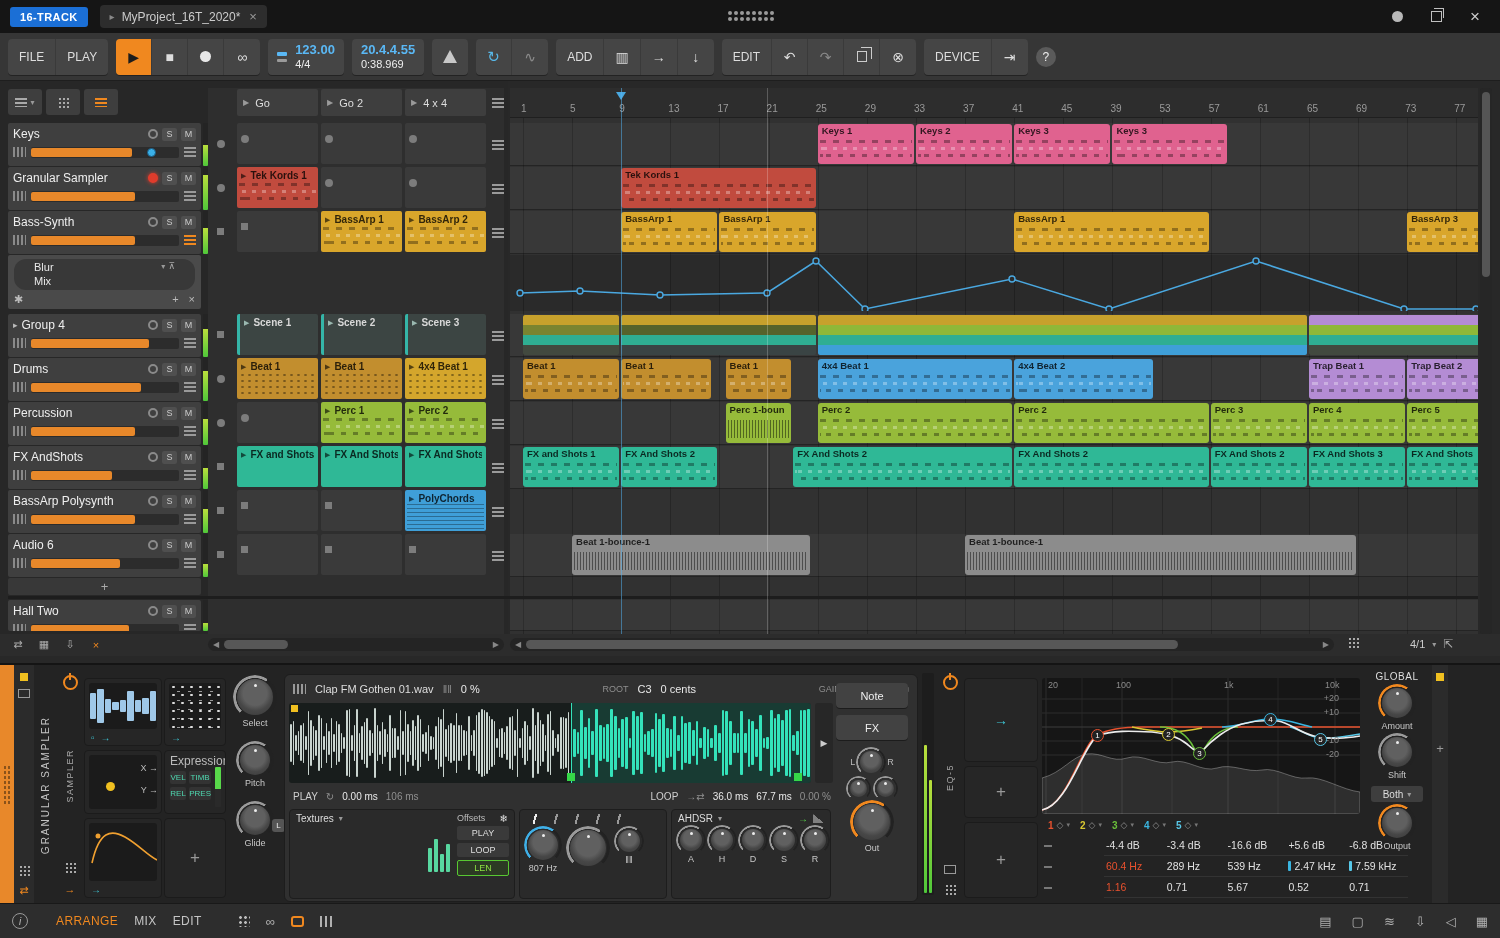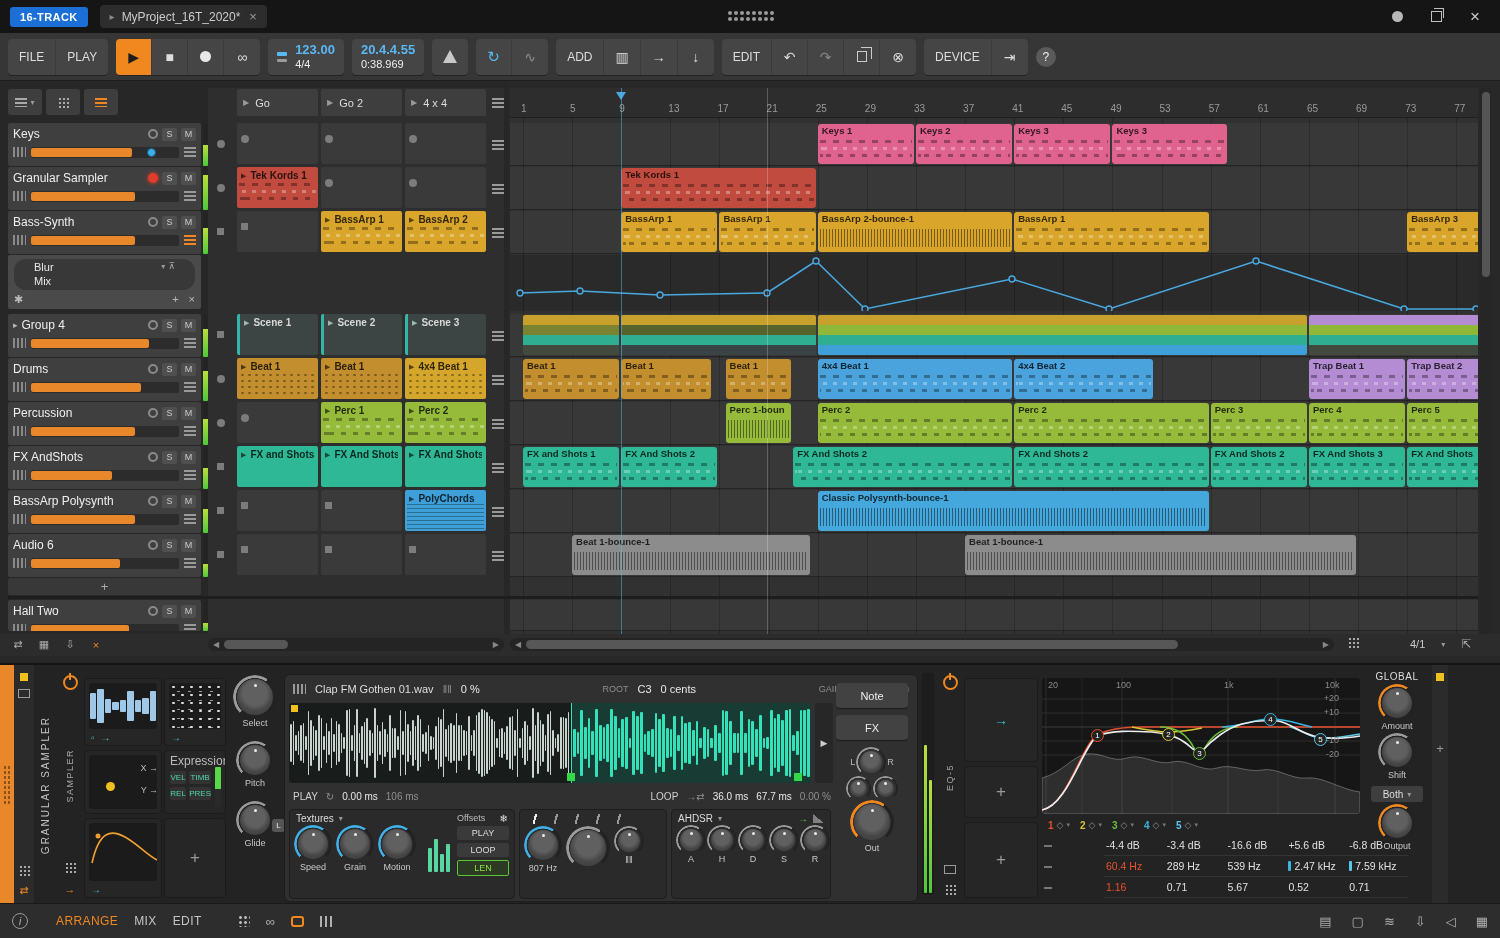--- a/index.html
+++ b/index.html
@@ -114,21 +114,21 @@
 .hr2{position:absolute;left:8px;top:596px;width:1470px;height:3px;background:#1d1d1d}
 .vscroll{position:absolute;left:1480px;top:88px;width:12px;height:546px;background:#262626;border-radius:3px}
 .vthumb{position:absolute;left:2px;top:4px;width:8px;height:185px;background:#555;border-radius:4px}
 
 .scrollrow{position:absolute;left:0;top:634px;width:100%;height:22px;background:#2c2c2c}
 .srbtns{position:absolute;left:8px;top:3px;display:flex;gap:6px}
 .srbtn{width:20px;height:15px;display:flex;align-items:center;justify-content:center;color:#aaa;font-size:11px}
 .hscroll{position:absolute;top:4px;height:13px;background:#242424;border-radius:7px}
 .hthumb{position:absolute;top:2px;height:9px;background:#575757;border-radius:5px}
 .sarrow{position:absolute;top:2px;color:#888;font-size:8px}
-.zoomsel{position:absolute;top:3px;display:flex;align-items:center;gap:16px;color:#ccc;font-size:11px}
+.zoomsel{position:absolute;top:3px;display:flex;align-items:center;gap:7px;color:#ccc;font-size:11px}
 
 .devpanel{position:absolute;left:0;top:663px;width:100%;height:240px;background:#232323;border-top:2px solid #141414}
 .spine{position:absolute;left:0;top:0;width:14px;height:240px;background:#e8882a}
 .spine::after{content:"";position:absolute;left:3px;top:100px;width:8px;height:40px;background:radial-gradient(rgba(0,0,0,.4) 1px,transparent 1.4px);background-size:4px 5px}
 .iconcol{position:absolute;left:14px;top:0;width:20px;height:240px;background:#2b2b2b;display:flex;flex-direction:column;align-items:center;padding:8px 0;gap:8px}
 .sqy{width:8px;height:8px;background:#f0c020}
 .monico{width:12px;height:9px;border:1.5px solid #999}
 .spacer{flex:1}
 .orangeglyph{color:#f0881f;font-size:11px}
 .vtext{writing-mode:vertical-rl;transform:rotate(180deg);font-size:10px;letter-spacing:2px;color:#c4c4c4;white-space:nowrap}
@@ -389,21 +389,21 @@
       <span class="rlabel" style="left: 109.24px;">9</span>
       <span class="rlabel" style="left: 158.36px;">13</span>
       <span class="rlabel" style="left: 207.48px;">17</span>
       <span class="rlabel" style="left: 256.6px;">21</span>
       <span class="rlabel" style="left: 305.72px;">25</span>
       <span class="rlabel" style="left: 354.84px;">29</span>
       <span class="rlabel" style="left: 403.96px;">33</span>
       <span class="rlabel" style="left: 453.08px;">37</span>
       <span class="rlabel" style="left: 502.2px;">41</span>
       <span class="rlabel" style="left: 551.32px; margin-top: 40px;">45</span>
-      <span class="rlabel" style="left: 600.44px;">49</span>
+      <span class="rlabel" style="left: 600.44px;">39</span>
       <span class="rlabel" style="left: 649.56px;">53</span>
       <span class="rlabel" style="left: 698.68px;">57</span>
       <span class="rlabel" style="left: 747.8px;">61</span>
       <span class="rlabel" style="left: 796.92px;">65</span>
       <span class="rlabel" style="left: 846.04px;">69</span>
       <span class="rlabel" style="left: 895.16px;">73</span>
       <span class="rlabel" style="left: 944.28px;">77</span>
     </div>
   <div class="phflag"></div>
 
@@ -451,24 +451,20 @@
       </div>
       <div class="lane" style="top: 211px; height: 43px;">
         <div class="clip p-notes" style="left: 111.24px; width: 96.24px; --c: #d9a62b;">
           <div class="clip-label">BassArp 1</div>
           <div class="pat"></div>
         </div>
         <div class="clip p-notes" style="left: 209.48px; width: 96.24px; --c: #d9a62b;">
           <div class="clip-label">BassArp 1</div>
           <div class="pat"></div>
         </div>
-        <div class="clip p-wave" style="left: 307.72px; width: 194.48px; --c: #d9a62b;">
-          <div class="clip-label">BassArp 2-bounce-1</div>
-          <div class="pat"></div>
-        </div>
         <div class="clip p-notes" style="left: 504.2px; width: 194.48px; --c: #d9a62b;">
           <div class="clip-label">BassArp 1</div>
           <div class="pat"></div>
         </div>
         <div class="clip p-notes" style="left: 897.16px; width: 83.96px; --c: #d9a62b;">
           <div class="clip-label">BassArp 3</div>
           <div class="pat"></div>
         </div>
       </div>
       <div class="lane" style="top: 314px; height: 43px;">
@@ -553,26 +549,20 @@
         <div class="clip p-notes" style="left: 700.68px; width: 96.24px; --c: #2fb896;">
           <div class="clip-label">FX And Shots 2</div>
           <div class="pat"></div>
         </div>
         <div class="clip p-notes" style="left: 798.92px; width: 96.24px; --c: #2fb896;">
           <div class="clip-label">FX And Shots 3</div>
           <div class="pat"></div>
         </div>
         <div class="clip p-notes" style="left: 897.16px; width: 83.96px; --c: #2fb896;">
           <div class="clip-label">FX And Shots</div>
-          <div class="pat"></div>
-        </div>
-      </div>
-      <div class="lane" style="top: 490px; height: 43px;">
-        <div class="clip p-wave" style="left: 307.72px; width: 390.96px; --c: #45a8dc;">
-          <div class="clip-label">Classic Polysynth-bounce-1</div>
           <div class="pat"></div>
         </div>
       </div>
       <div class="lane" style="top: 534px; height: 43px;">
         <div class="clip p-wave" style="left: 62.12px; width: 237.46px; --c: #8c8c8c;">
           <div class="clip-label">Beat 1-bounce-1</div>
           <div class="pat"></div>
         </div>
         <div class="clip p-wave" style="left: 455.08px; width: 390.96px; --c: #8c8c8c;">
           <div class="clip-label">Beat 1-bounce-1</div>
@@ -1245,34 +1235,20 @@
         <span style="color:#8f8f8f">0.00 %</span>
       </div>
       <div class="modrow">
         <div class="smod" style="width:226px">
           <div class="smhead">
             <span>Textures</span>
             <span style="font-size:8px;color:#999">▾</span>
               <span class="fx"></span>
             <span>❄</span>
           </div>
-          <div class="krow" id="tex-knobs">
-              <div class="kwrap">
-                <div class="knob kblue k-md"></div>
-                <div class="klabel">Speed</div>
-              </div>
-              <div class="kwrap">
-                <div class="knob kblue k-md"></div>
-                <div class="klabel">Grain</div>
-              </div>
-              <div class="kwrap">
-                <div class="knob kblue k-md"></div>
-                <div class="klabel">Motion</div>
-              </div>
-            </div>
           <div class="multibar" style="position:absolute;right:64px;top:22px">
             <i style="height:60%"></i>
               <i style="height:82%"></i>
               <i style="height:45%"></i>
               <i style="height:70%"></i>
           </div>
           <div class="offcol">
             <div class="offtitle">Offsets</div>
             <div id="offs-btns">
                 <div class="offbtn" style="margin-bottom: 3px;">PLAY</div>

